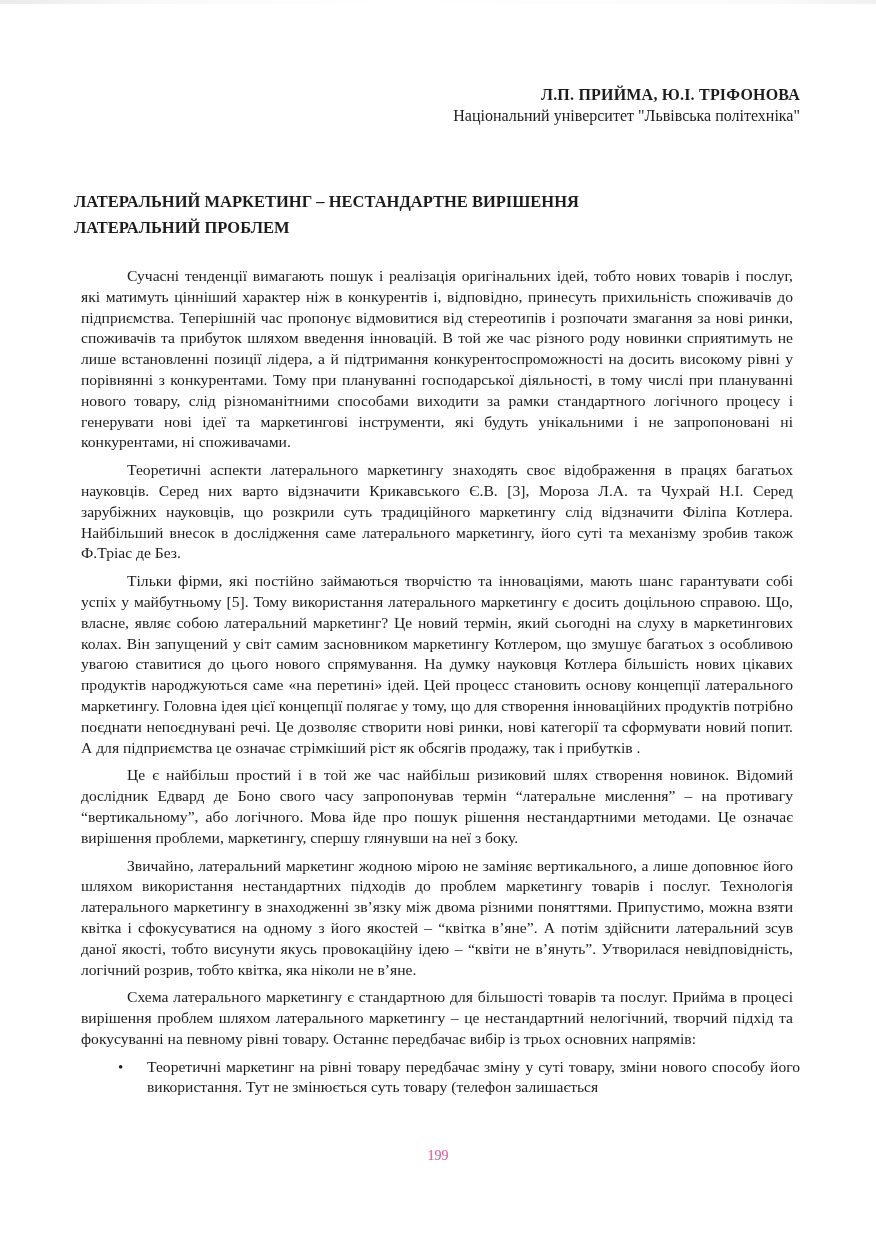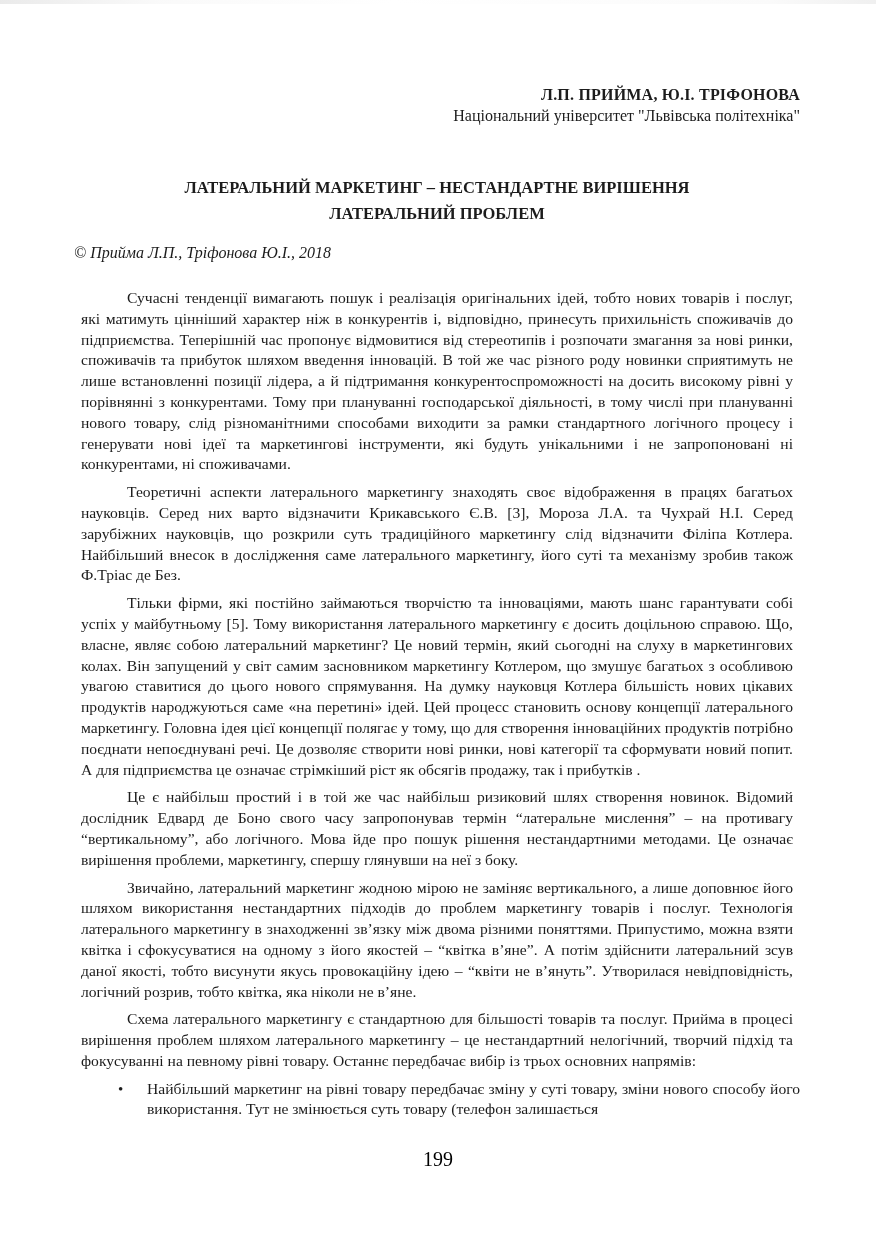--- a/index.html
+++ b/index.html
@@ -31,22 +31,22 @@
     font-size: 16px;
     line-height: 21px;
     letter-spacing: 0.2px;
   }
   .affiliation {
     text-align: right;
     font-size: 16px;
     line-height: 21px;
   }
   .article-title {
-    margin-top: 49px;
-    text-align: center;
+    margin-top: 63px;
+    text-align: left;
     font-weight: bold;
     font-size: 16.5px;
     line-height: 26px;
   }
   .article-title .title-line { display: block; }
   .copyright {
     margin-top: 15px;
     font-style: italic;
     font-size: 16px;
     line-height: 21px;
@@ -72,45 +72,44 @@
     left: 44px;
     top: 0;
     font-size: 15px;
   }
   .page-number {
     position: absolute;
     top: 1148px;
     left: 0;
     right: 0;
     text-align: center;
-    font-size: 20px;
-    color: #000000;
+    font-size: 14px;
+    color: #ec4899;
   }
 </style>
 </head>
 <body>
 
 <div class="page">
   <div class="scan-edge-top"></div>
 
   <div class="authors">Л.П. ПРИЙМА, Ю.І. ТРІФОНОВА</div>
 
   <div class="affiliation">Національний університет "Львівська політехніка"</div>
 
   <h1 class="article-title">
     <span class="title-line">ЛАТЕРАЛЬНИЙ МАРКЕТИНГ – НЕСТАНДАРТНЕ ВИРІШЕННЯ</span>
     <span class="title-line">ЛАТЕРАЛЬНИЙ ПРОБЛЕМ</span>
   </h1>
 
-  <div class="copyright">© Прийма Л.П., Тріфонова Ю.І., 2018</div>
 
   <div class="article-body">
       <p class="para">Сучасні тенденції вимагають пошук і реалізація оригінальних ідей, тобто нових товарів і послуг, які матимуть цінніший характер ніж в конкурентів і, відповідно, принесуть прихильність споживачів до підприємства. Теперішній час пропонує відмовитися від стереотипів і розпочати змагання за нові ринки, споживачів та прибуток шляхом введення інновацій. В той же час різного роду новинки сприятимуть не лише встановленні позиції лідера, а й підтримання конкуренто­спроможності на досить високому рівні у порівнянні з конкурентами. Тому при плануванні госпо­дарської діяльності, в тому числі при плануванні нового товару, слід різноманітними способами виходити за рамки стандартного логічного процесу і генерувати нові ідеї та маркетингові інструменти, які будуть унікальними і не запропоновані ні конкурентами, ні споживачами.</p>
       <p class="para">Теоретичні аспекти латерального маркетингу знаходять своє відображення в працях багатьох науковців. Серед них варто відзначити Крикавського Є.В. [3], Мороза Л.А. та Чухрай Н.І. Серед зарубіжних науковців, що розкрили суть традиційного маркетингу слід відзначити Філіпа Котлера. Найбільший внесок в дослідження саме латерального маркетингу, його суті та механізму зробив також Ф.Тріас де Без.</p>
       <p class="para">Тільки фірми, які постійно займаються творчістю та інноваціями, мають шанс гарантувати собі успіх у майбутньому [5]. Тому використання латерального маркетингу є досить доцільною справою. Що, власне, являє собою латеральний маркетинг? Це новий термін, який сьогодні на слуху в маркетингових колах. Він запущений у світ самим засновником маркетингу Котлером, що змушує багатьох з особливою увагою ставитися до цього нового спрямування. На думку науковця Котлера більшість нових цікавих продуктів народжуються саме «на перетині» ідей. Цей процесс становить основу концепції латерального маркетингу. Головна ідея цієї концепції полягає у тому, що для створення інноваційних продуктів потрібно поєднати непоєднувані речі. Це дозволяє створити нові ринки, нові категорії та сформувати новий попит. А для підприємства це означає стрімкіший ріст як обсягів продажу, так і прибутків .</p>
       <p class="para">Це є найбільш простий і в той же час найбільш ризиковий шлях створення новинок. Відомий дослідник Едвард де Боно свого часу запропонував термін “латеральне мислення” – на противагу “вертикальному”, або логічного. Мова йде про пошук рішення нестандартними методами. Це означає вирішення проблеми, маркетингу, спершу глянувши на неї з боку.</p>
       <p class="para">Звичайно, латеральний маркетинг жодною мірою не заміняє вертикального, а лише доповнює його шляхом використання нестандартних підходів до проблем маркетингу товарів і послуг. Технологія латерального маркетингу в знаходженні зв’язку між двома різними поняттями. Припустимо, можна взяти квітка і сфокусуватися на одному з його якостей – “квітка в’яне”. А потім здійснити латеральний зсув даної якості, тобто висунути якусь провокаційну ідею – “квіти не в’януть”. Утворилася невідповідність, логічний розрив, тобто квітка, яка ніколи не в’яне.</p>
       <p class="para">Схема латерального маркетингу є стандартною для більшості товарів та послуг. Прийма в процесі вирішення проблем шляхом латерального маркетингу – це нестандартний нелогічний, творчий підхід та фокусуванні на певному рівні товару. Останнє передбачає вибір із трьох основних напрямів:</p>
-      <div class="bullet-item"><span class="bullet-marker">•</span><span>Найбільший маркетинг на рівні товару передбачає зміну у суті товару, зміни нового способу його використання. Тут не змінюється суть товару (телефон залишається</span></div>
+      <div class="bullet-item"><span class="bullet-marker">•</span><span>Теоретичні маркетинг на рівні товару передбачає зміну у суті товару, зміни нового способу його використання. Тут не змінюється суть товару (телефон залишається</span></div>
     </div>
 
   <div class="page-number">199</div>
 </div>
 
 </body></html>

